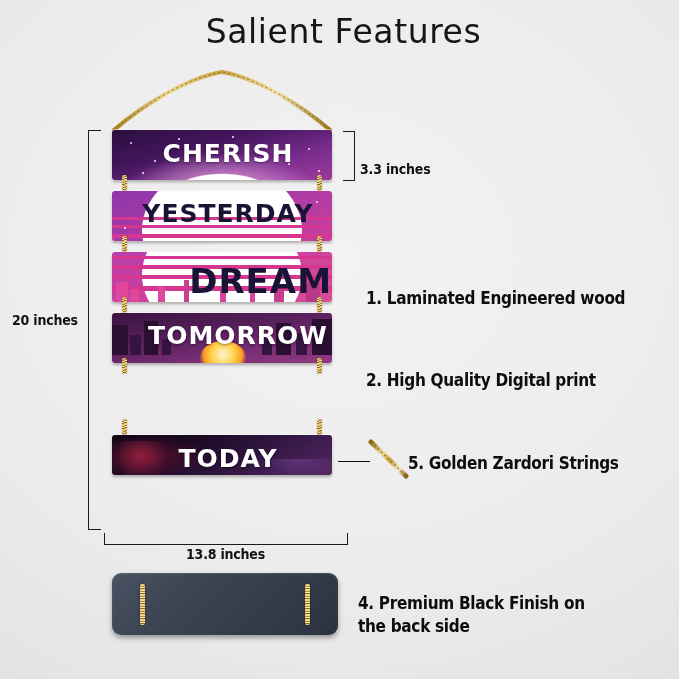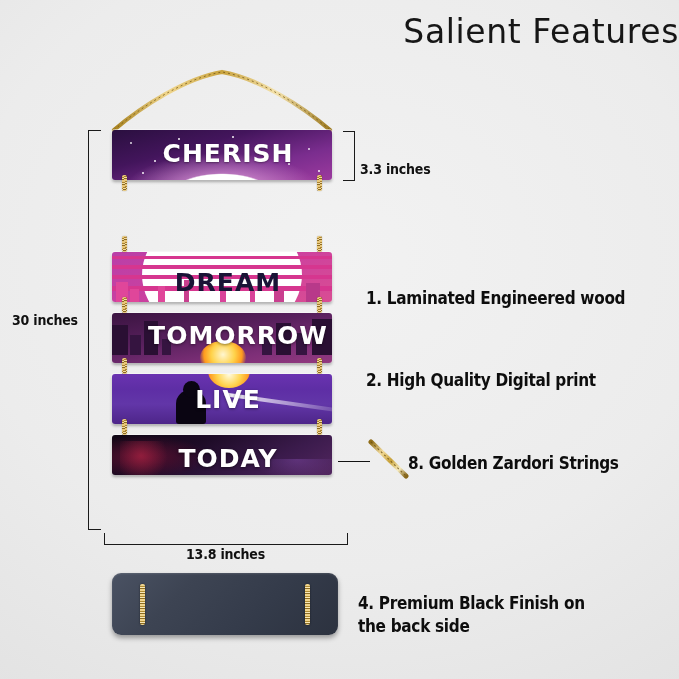--- a/index.html
+++ b/index.html
@@ -8,21 +8,21 @@
     font-family:"Liberation Sans", sans-serif;
     background:
       radial-gradient(ellipse 130% 110% at 50% 38%, #f2f2f2 0%, #ececec 42%, #e2e2e2 72%, #d9d9d9 100%);
     position:relative;
     overflow:hidden;
   }
 
   
   #title {
     position:absolute; left:0; right:0; top:12px;
-    text-align:right;
+    text-align:center;
     font-size:33px;
     font-weight:400;
     letter-spacing:0.6px;
     color:#161616;
     font-family:"DejaVu Sans", sans-serif;
     padding-left:8px;
   }
 
   
   #hanger { position:absolute; left:104px; top:62px; width:236px; height:470px; }
@@ -106,21 +106,21 @@
     border-top:1.6px solid #121212;
   }
 </style>
 </head>
 <body>
 
 <div id="title">Salient Features</div>
 
 <div class="bracket" style="left:88px; top:130px; width:13px; height:400px;
             border-left:1.6px solid #1a1a1a; border-top:1.6px solid #1a1a1a; border-bottom:1.6px solid #1a1a1a;"></div>
-<div class="dim-label" style="left:12px; top:312px;">30 inches</div>
+<div class="dim-label" style="left:12px; top:312px;">20 inches</div>
 
 <div class="bracket" style="left:343px; top:131px; width:12px; height:50px;
             border-right:1.6px solid #1a1a1a; border-top:1.6px solid #1a1a1a; border-bottom:1.6px solid #1a1a1a;"></div>
 <div class="dim-label" style="left:360px; top:161px;">3.3 inches</div>
 
 <div class="bracket" style="left:104px; top:533px; width:244px; height:12px;
             border-left:1.6px solid #1a1a1a; border-right:1.6px solid #1a1a1a; border-bottom:1.6px solid #1a1a1a;"></div>
 <div class="dim-label" style="left:186px; top:546px;">13.8 inches</div>
 
 <div id="hanger">
@@ -152,20 +152,35 @@
       <div class="star" style="left:196px; top:18px; width:2px; height:2px;"></div>
       <div class="star" style="left:120px; top:6px;  width:1.5px;height:1.5px;"></div>
       <div class="star" style="left:206px; top:40px; width:1.5px;height:1.5px;"></div>
       <div class="star" style="left:30px;  top:42px; width:1.5px;height:1.5px;"></div>
     </div>
     <div class="board-label" style="top:9px; font-size:25px; color:#ffffff; text-shadow:0 1px 2px rgba(0,0,0,.35);">CHERISH</div>
   </div>
   <div class="connector" style="left:18px;  top:113px;"></div>
   <div class="connector" style="left:213px; top:113px;"></div>
 
+  <div class="board" style="top:129px; height:50px;">
+    <div class="board-inner" style="background:
+           linear-gradient(160deg,#8e36ab 0%, #a93aa6 45%, #c73f9c 100%);">
+
+      <div style="position:absolute; left:30px; top:-26px; width:160px; height:130px; border-radius:50%;
+                  background:#ffffff;"></div>
+
+      <div style="position:absolute; left:0; top:26px;  width:100%; height:2.5px; background:#d6368f;"></div>
+      <div style="position:absolute; left:0; top:34px;  width:100%; height:3px;   background:#d6368f;"></div>
+      <div style="position:absolute; left:0; top:43px;  width:100%; height:3.5px; background:#d6368f;"></div>
+      <div class="star" style="left:204px; top:10px; width:2px; height:2px;"></div>
+      <div class="star" style="left:12px;  top:36px; width:1.5px;height:1.5px;"></div>
+    </div>
+    <div class="board-label" style="top:8px; font-size:25px; color:#191436;">YESTERDAY</div>
+  </div>
   <div class="connector" style="left:18px;  top:174px;"></div>
   <div class="connector" style="left:213px; top:174px;"></div>
 
   <div class="board" style="top:190px; height:50px;">
     <div class="board-inner" style="background:linear-gradient(160deg,#b93fa8 0%, #cc419f 50%, #d94d93 100%);">
 
       <div style="position:absolute; left:30px; top:-42px; width:160px; height:130px; border-radius:50%;
                   background:#ffffff;"></div>
       <div style="position:absolute; left:0; top:4px;  width:100%; height:3px;   background:#d6368f;"></div>
       <div style="position:absolute; left:0; top:13px; width:100%; height:3.5px; background:#d6368f;"></div>
@@ -174,21 +189,21 @@
 
       <div style="position:absolute; left:4px;  bottom:0; width:12px; height:20px; background:#e0469a;"></div>
       <div style="position:absolute; left:18px; bottom:0; width:9px;  height:13px; background:#e0469a;"></div>
       <div style="position:absolute; left:46px; bottom:0; width:7px;  height:16px; background:#e0469a;"></div>
       <div style="position:absolute; left:72px; bottom:0; width:5px;  height:22px; background:#c93f8f;"></div>
       <div style="position:absolute; left:108px;bottom:0; width:6px;  height:11px; background:#d9439a;"></div>
       <div style="position:absolute; left:138px;bottom:0; width:5px;  height:15px; background:#d9439a;"></div>
       <div style="position:absolute; left:162px;bottom:0; width:10px; height:12px; background:#c93f8f;"></div>
       <div style="position:absolute; left:194px;bottom:0; width:14px; height:19px; background:#b8398a;"></div>
     </div>
-    <div class="board-label" style="top:16px; font-size:25px; color:#191436;">DREAM</div>
+    <div class="board-label" style="top:9px; font-size:34px; color:#191436;text-align:right;">DREAM</div>
   </div>
   <div class="connector" style="left:18px;  top:235px;"></div>
   <div class="connector" style="left:213px; top:235px;"></div>
 
   <div class="board" style="top:251px; height:50px;">
     <div class="board-inner" style="background:linear-gradient(170deg,#3b1441 0%, #57205c 40%, #7e2f78 75%, #93397f 100%);">
 
       <div style="position:absolute; left:0;   bottom:8px; width:16px; height:30px; background:#2a0f33;"></div>
       <div style="position:absolute; left:18px;bottom:8px; width:11px;height:20px; background:#351440;"></div>
       <div style="position:absolute; left:32px;bottom:8px; width:14px;height:34px; background:#2a0f33;"></div>
@@ -199,37 +214,20 @@
       <div style="position:absolute; left:200px;bottom:8px;width:20px;height:36px; background:#2a0f33;"></div>
 
       <div style="position:absolute; left:88px; bottom:-12px; width:46px; height:34px; border-radius:50%;
                   background:radial-gradient(circle at 50% 40%, #fff6d0 0%, #ffd24a 38%, #ff9a1e 62%, rgba(255,120,20,0) 78%);"></div>
     </div>
     <div class="board-label" style="top:8px; font-size:25px; color:#ffffff; text-shadow:0 1px 3px rgba(0,0,0,.45);margin-left:20px;">TOMORROW</div>
   </div>
   <div class="connector" style="left:18px;  top:296px;"></div>
   <div class="connector" style="left:213px; top:296px;"></div>
 
-  <div class="board" style="top:312px; height:50px;">
-    <div class="board-inner" style="background:linear-gradient(180deg,#6a33b0 0%, #5e2ea5 30%, #6236a8 60%, #4d2589 100%);">
-
-      <div style="position:absolute; left:96px; top:-20px; width:42px; height:34px; border-radius:50%;
-                  background:radial-gradient(circle at 50% 60%, #fffbe0 0%, #ffd44e 40%, #ff9b22 66%, rgba(255,140,20,0) 80%);"></div>
-
-      <div style="position:absolute; left:112px; top:26px; width:110px; height:4px;
-                  background:linear-gradient(90deg, rgba(255,255,255,.95), rgba(255,255,255,.15));
-                  transform:rotate(8deg); border-radius:3px;"></div>
-
-      <div style="position:absolute; left:64px; bottom:0; width:30px; height:34px;
-                  background:#0a0512; border-radius:14px 14px 3px 3px;"></div>
-      <div style="position:absolute; left:71px; bottom:26px; width:17px; height:17px;
-                  background:#0a0512; border-radius:50%;"></div>
-    </div>
-    <div class="board-label" style="top:11px; font-size:25px; color:#ffffff; text-shadow:0 1px 3px rgba(0,0,0,.45);">LIVE</div>
-  </div>
   <div class="connector" style="left:18px;  top:357px;"></div>
   <div class="connector" style="left:213px; top:357px;"></div>
 
   <div class="board" style="top:373px; height:40px;">
     <div class="board-inner" style="background:
            radial-gradient(ellipse 50% 90% at 14% 55%, #5a1030 0%, rgba(60,10,36,0) 60%),
            linear-gradient(150deg,#0f0614 0%, #1d0b26 35%, #3b1b4c 72%, #52265f 100%);">
       <div style="position:absolute; left:8px; top:6px; width:52px; height:36px;
                   background:radial-gradient(circle at 40% 40%, rgba(190,40,70,.55) 0%, rgba(90,15,40,0) 70%);"></div>
       <div style="position:absolute; left:140px; bottom:-6px; width:90px; height:22px;
@@ -250,21 +248,21 @@
       <stop offset="0%" stop-color="#8f6d18"></stop>
       <stop offset="30%" stop-color="#f3dc9d"></stop>
       <stop offset="55%" stop-color="#c8a23a"></stop>
       <stop offset="80%" stop-color="#f7ecc0"></stop>
       <stop offset="100%" stop-color="#87661a"></stop>
     </linearGradient>
   </defs>
   <path d="M3,4 L38,38" stroke="url(#gold2)" stroke-width="5" stroke-linecap="round" fill="none"></path>
   <path d="M3,4 L38,38" stroke="#6b5011" stroke-width="1.1" stroke-dasharray="2 2.6" fill="none" opacity=".8"></path>
 </svg>
-<div class="feature" style="left:408px; top:452px;">8. Golden Zardori Strings</div>
+<div class="feature" style="left:408px; top:452px;">5. Golden Zardori Strings</div>
 
 <div class="feature" style="left:358px; top:592px;">4. Premium Black Finish on
 the back side</div>
 
 <div id="backboard">
   <div class="back-string" style="left:28px;"></div>
   <div class="back-string" style="right:28px;"></div>
 </div>
 
 </body></html>

